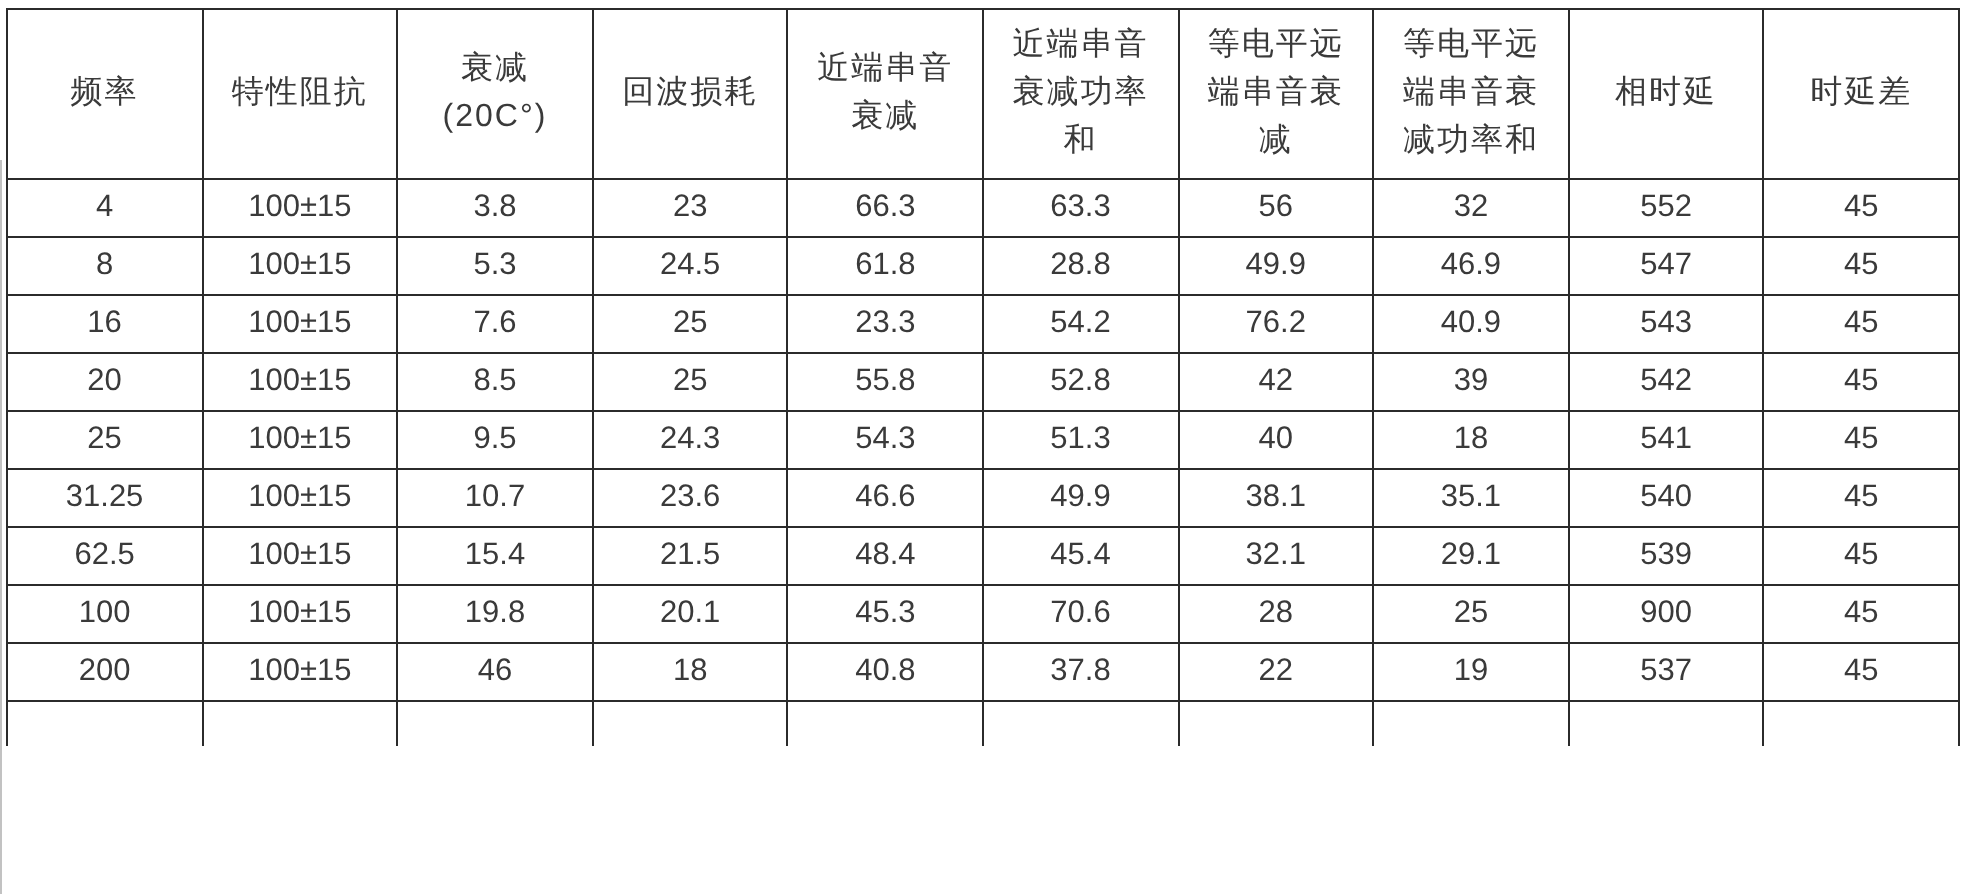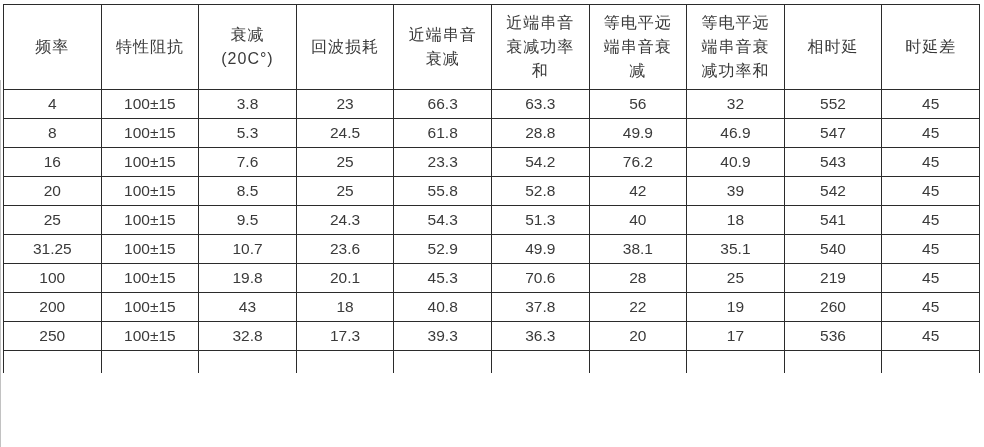--- a/index.html
+++ b/index.html
@@ -153,61 +153,61 @@
           <td>40</td>
           <td>18</td>
           <td>541</td>
           <td>45</td>
         </tr>
         <tr>
           <td>31.25</td>
           <td>100±15</td>
           <td>10.7</td>
           <td>23.6</td>
-          <td>52.9</td>
+          <td>46.6</td>
           <td>49.9</td>
           <td>38.1</td>
           <td>35.1</td>
           <td>540</td>
+          <td>45</td>
+        </tr>
+        <tr>
+          <td>62.5</td>
+          <td>100±15</td>
+          <td>15.4</td>
+          <td>21.5</td>
+          <td>48.4</td>
+          <td>45.4</td>
+          <td>32.1</td>
+          <td>29.1</td>
+          <td>539</td>
           <td>45</td>
         </tr>
         <tr>
           <td>100</td>
           <td>100±15</td>
           <td>19.8</td>
           <td>20.1</td>
           <td>45.3</td>
           <td>70.6</td>
           <td>28</td>
           <td>25</td>
-          <td>219</td>
+          <td>900</td>
           <td>45</td>
         </tr>
         <tr>
           <td>200</td>
           <td>100±15</td>
-          <td>43</td>
+          <td>46</td>
           <td>18</td>
           <td>40.8</td>
           <td>37.8</td>
           <td>22</td>
           <td>19</td>
-          <td>260</td>
-          <td>45</td>
-        </tr>
-        <tr>
-          <td>250</td>
-          <td>100±15</td>
-          <td>32.8</td>
-          <td>17.3</td>
-          <td>39.3</td>
-          <td>36.3</td>
-          <td>20</td>
-          <td>17</td>
-          <td>536</td>
+          <td>537</td>
           <td>45</td>
         </tr>
         <tr class="partial">
           <td></td>
           <td></td>
           <td></td>
           <td></td>
           <td></td>
           <td></td>
           <td></td>

